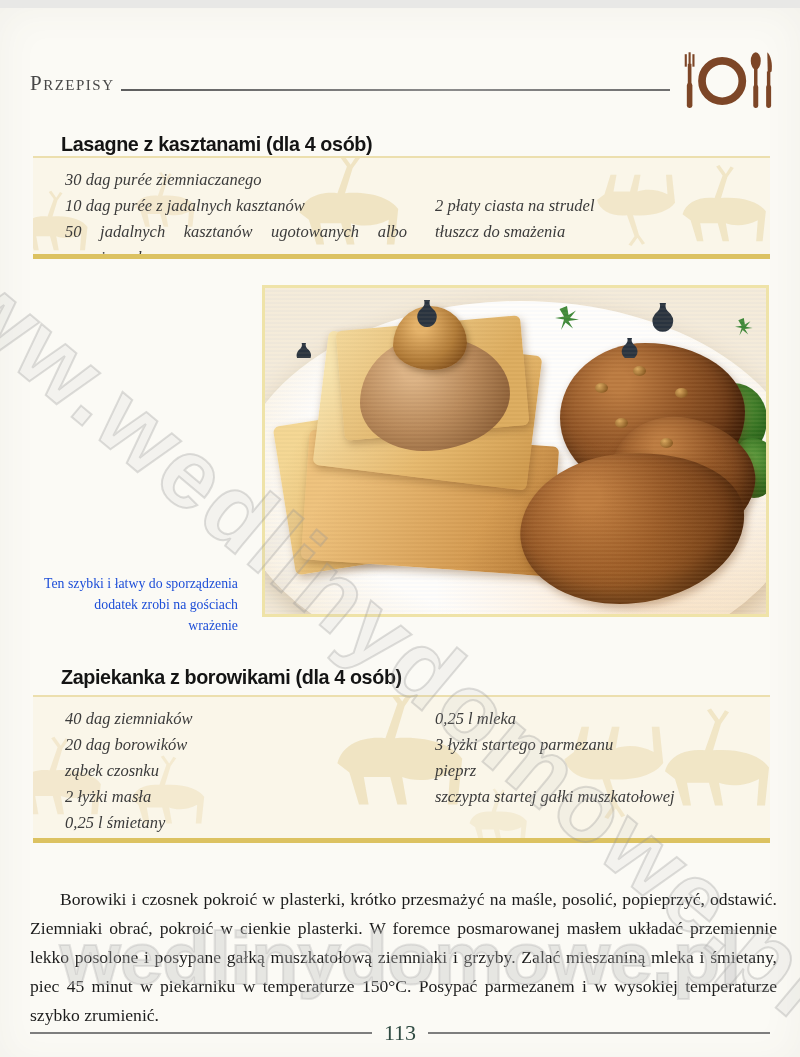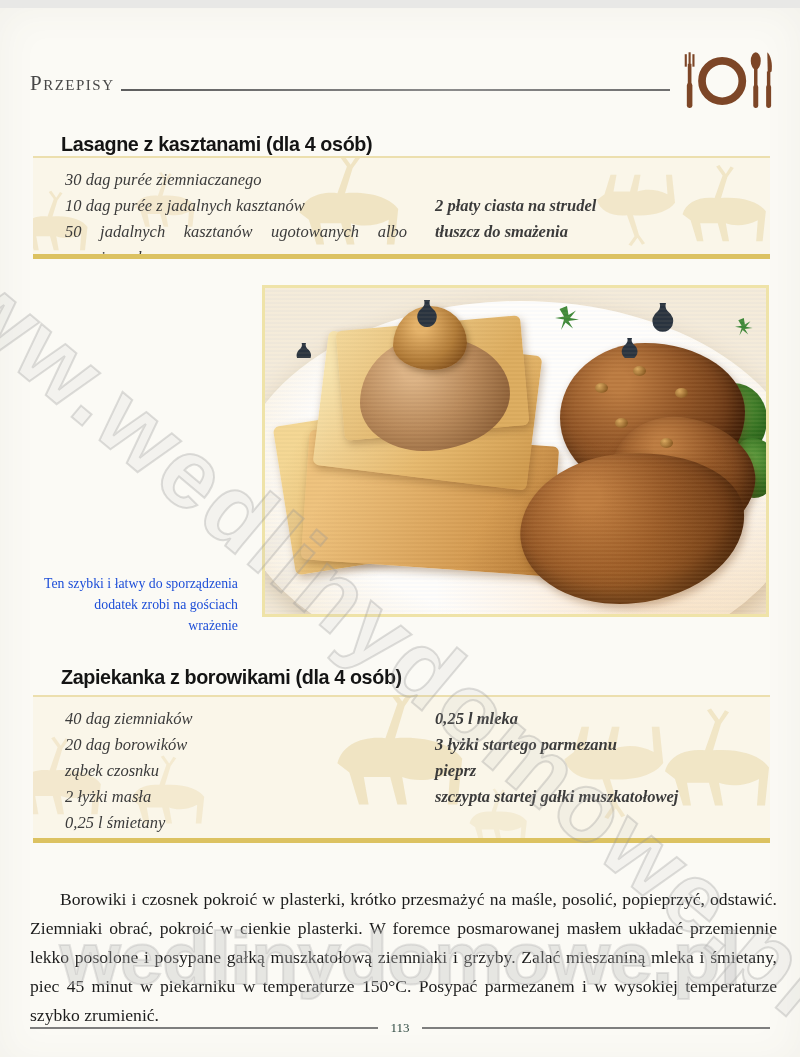--- a/index.html
+++ b/index.html
@@ -26,21 +26,21 @@
     position:absolute;left:33px;width:737px;box-sizing:border-box;
     background:#faf6e9;border-top:2px solid #ecdfae;border-bottom:5px solid #dcc261;
     overflow:hidden;
   }
   .box1{top:148px;height:103px;}
   .box2{top:687px;height:148px;}
   .pattern{position:absolute;left:0;top:0;width:100%;height:100%;}
   .box-cols{position:relative;display:flex;padding:9px 26px 0 32px;font-style:italic;font-size:16.5px;line-height:26px;color:#3b3b3b;}
   .col-left{width:370px;}
   .col-left .ing{text-align:justify;padding-right:28px;}
-  .col-right{flex:1;font-weight:bold;}
+  .col-right{flex:1;}
   .box1 .col-right{padding-top:26px;}
   
   .instructions-1{
     position:absolute;left:31px;top:280px;width:229px;
     font-size:17.5px;line-height:27.6px;text-align:justify;color:#1f1f1f;
   }
   .caption{
     position:absolute;left:42px;top:551px;width:196px;text-align:right;
     font-size:13.8px;line-height:21px;color:#1d4ed8;
   }
@@ -105,21 +105,21 @@
   }
   .wm-bottom{
     position:absolute;left:34px;top:908px;width:732px;text-align:center;
     font-size:74px;letter-spacing:-1px;transform:scaleX(1.06);transform-origin:center;
     color:rgba(190,190,190,0.34);
     -webkit-text-stroke:2px rgba(165,165,165,0.28);
   }
   
   .footer{position:absolute;left:30px;right:30px;top:1012px;display:flex;align-items:center;}
   .footer-line{flex:1;height:1.5px;background:#7e7e7e;}
-  .page-number{padding:0 12px;font-size:13px;color:#2f4a42;}
+  .page-number{padding:0 12px;font-size:22px;color:#2f4a42;}
 </style>
 </head>
 <body>
 
 <div class="page">
 
   <svg width="0" height="0" style="position:absolute" aria-hidden="true">
     <defs>
       <path id="deer" d="M6 34 C8 26 16 22 26 23 L31 8 L27 2 L29 1 L33 7 L36 2 L38 3 L34 9 L30 23 C44 22 54 26 58 32 L56 52 L52 52 L53 38 C46 42 38 42 33 40 L35 52 L31 52 L28 40 L17 40 L19 52 L15 52 L11 38 Z"></path>
       <path id="pear" d="M6 0 Q7 3 5 5 Q0 9 2 14 Q4 18 8 18 Q12 18 14 14 Q16 9 11 5 Q9 3 10 0 Z"></path>

